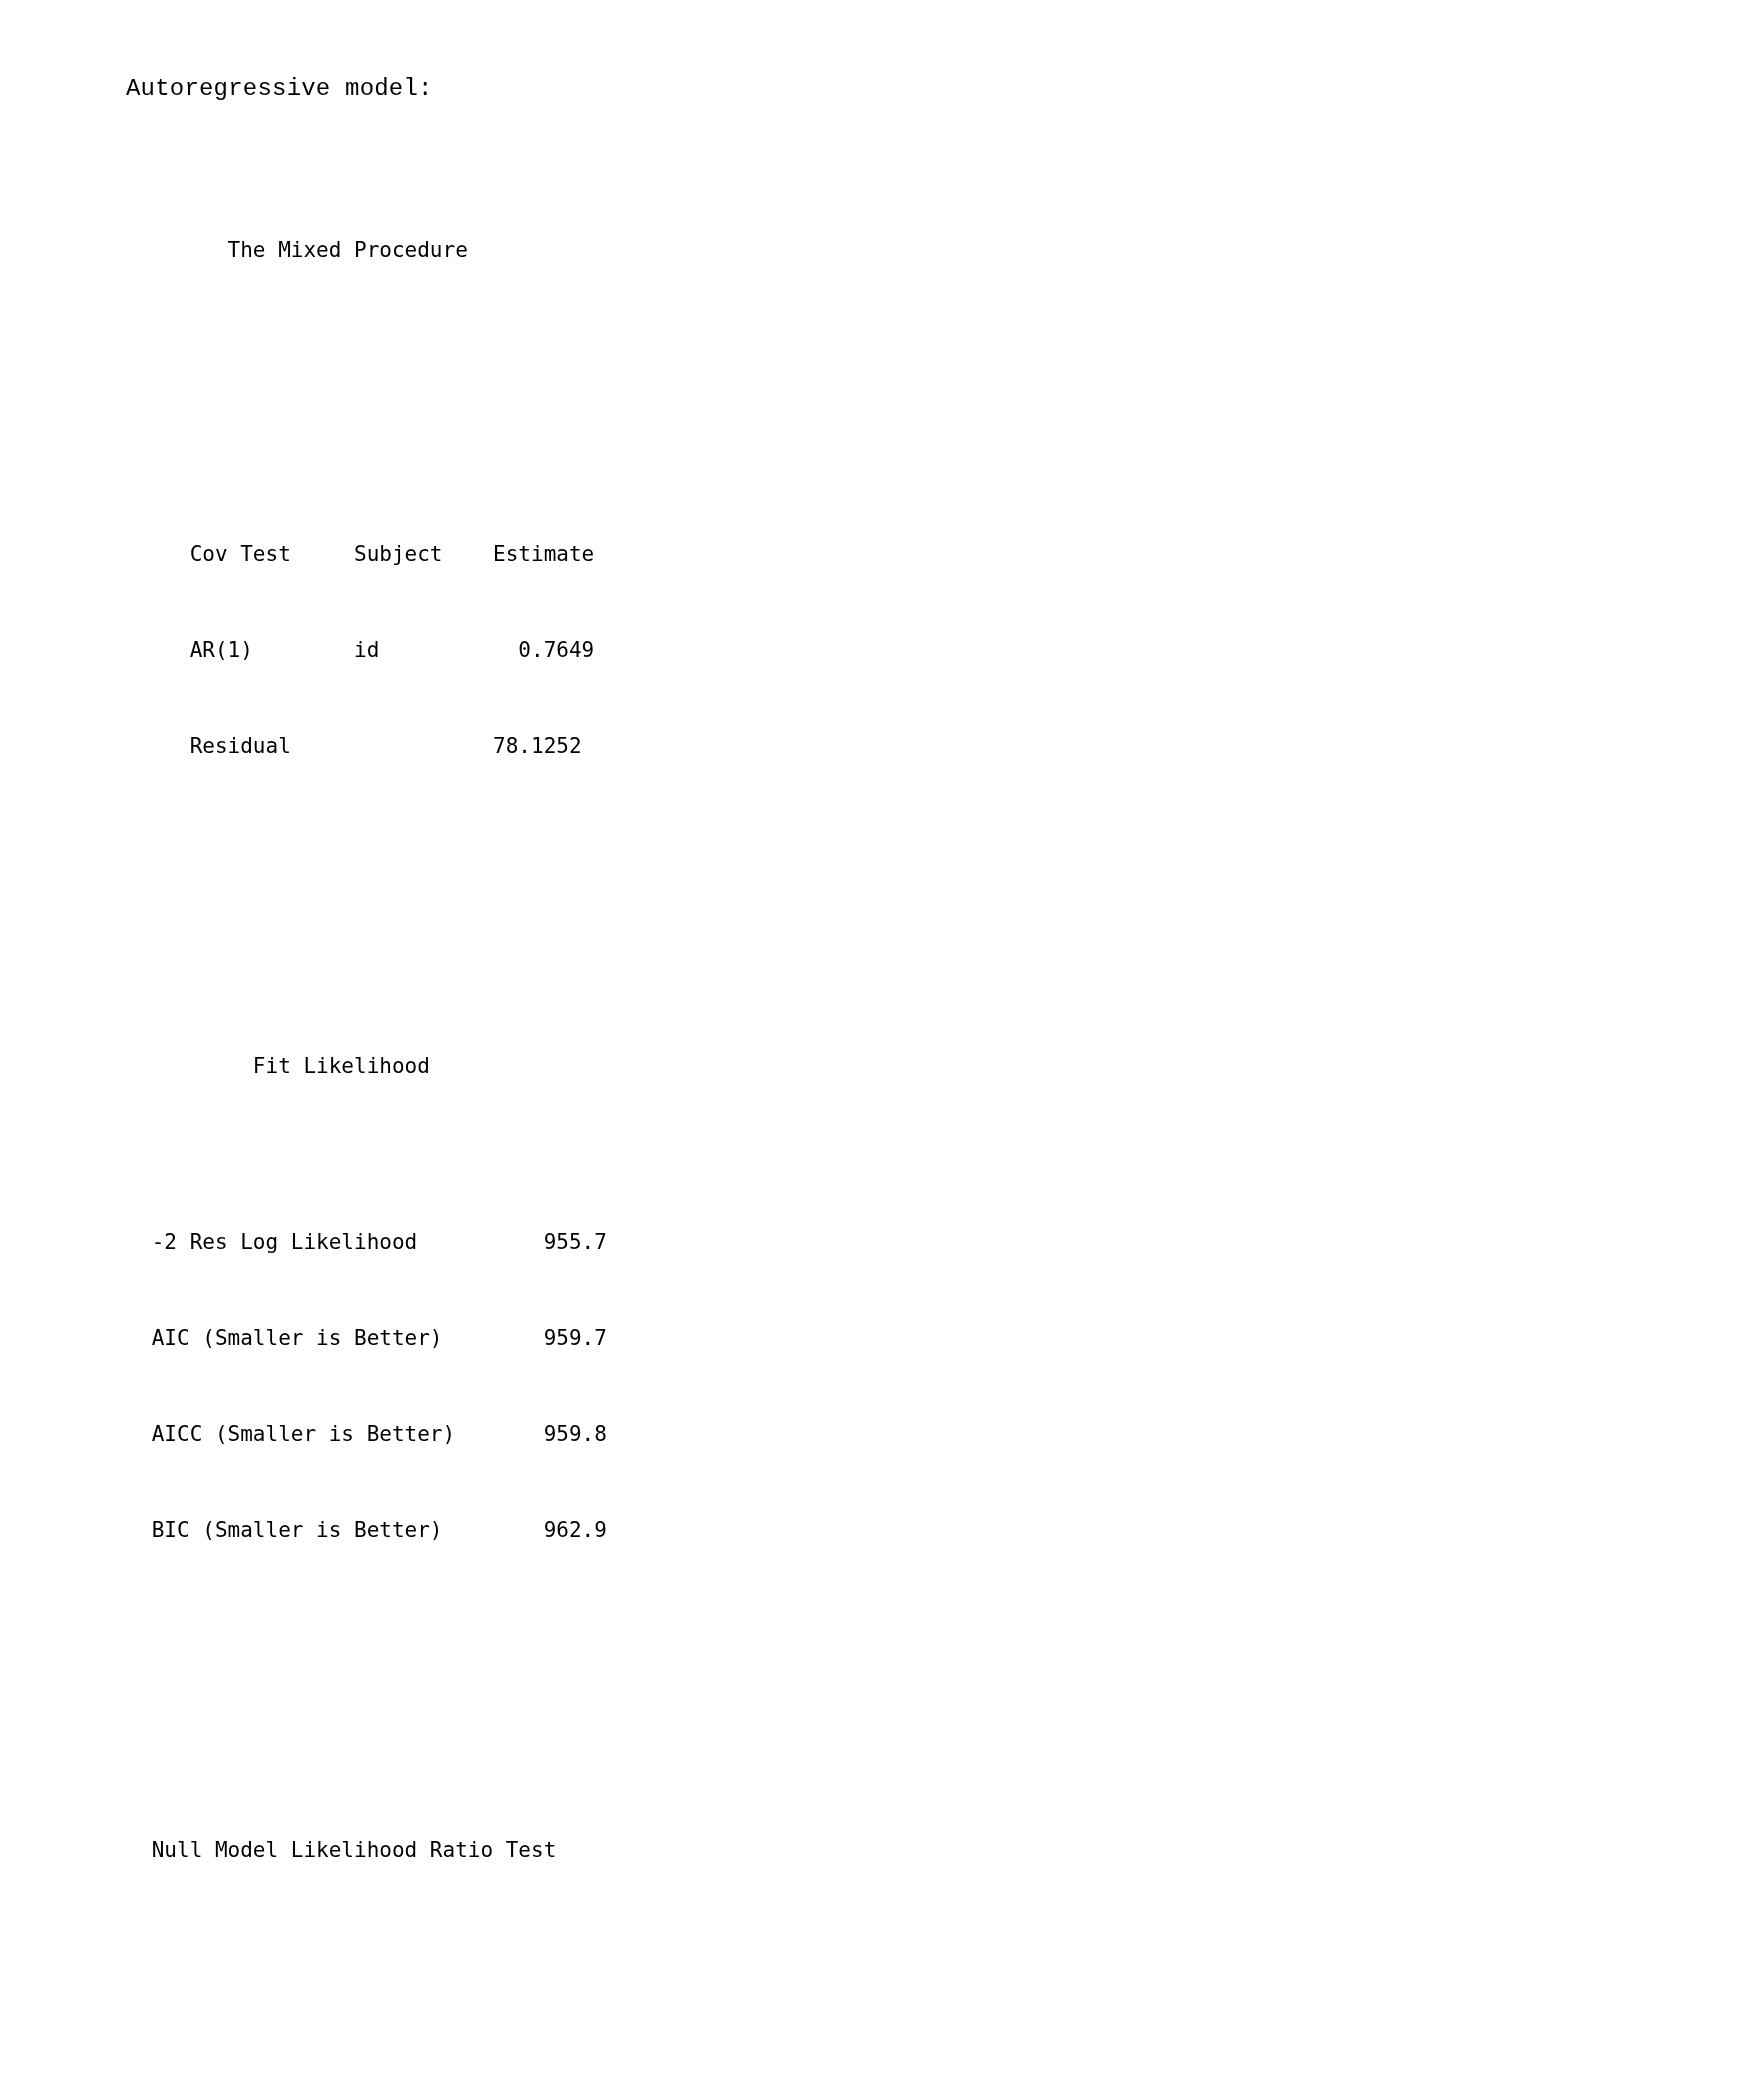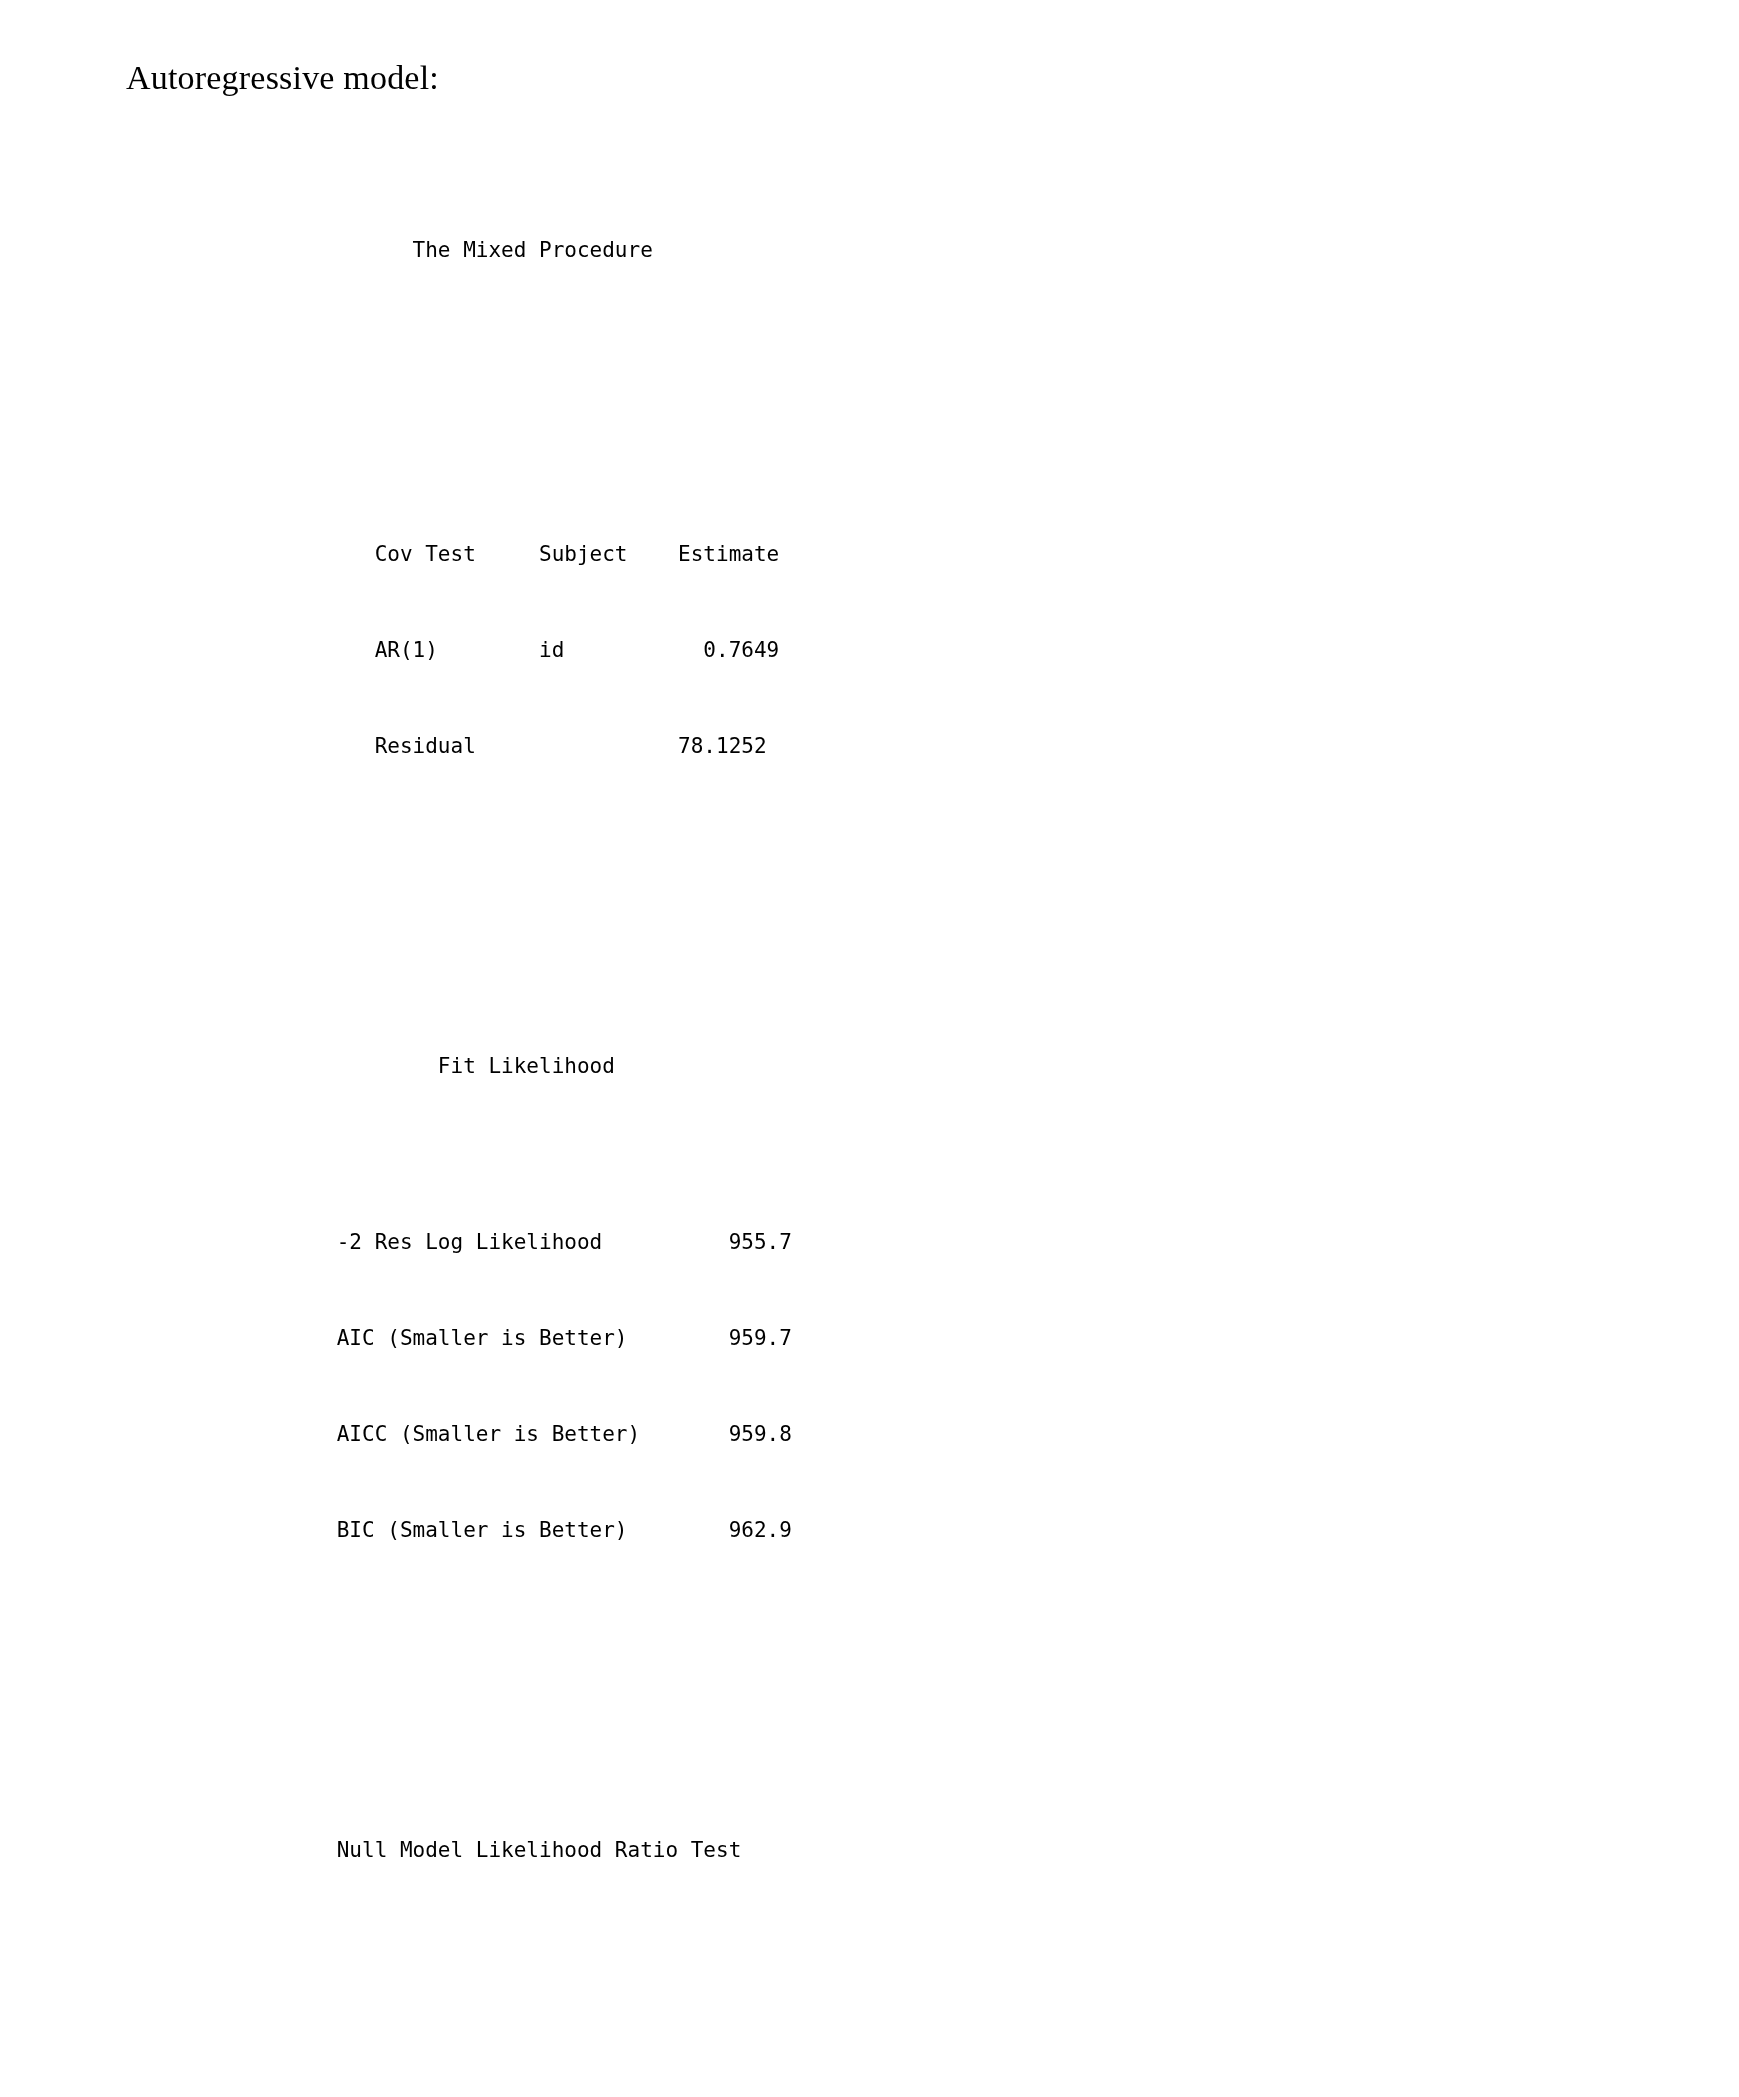--- a/index.html
+++ b/index.html
@@ -18,41 +18,40 @@
   .page {
     position: relative;
     width: 1740px;
     height: 2302px;
     box-sizing: border-box;
     padding: 0;
   }
   .doc-title {
     position: absolute;
     left: 126px;
-    top: 59px;
-    font-family: Liberation Serif, serif;
-    font-size: 34px;
+    top: 75px;
+    font-family: Liberation Mono, monospace;
+    font-size: 24px;
     letter-spacing: 0.2px;
     white-space: pre;
   }
   
   .mono-block {
     position: absolute;
     left: 0;
     top: 138px;
     width: 1740px;
     font-family: "DejaVu Sans Mono", monospace;
     font-size: 21px;
     line-height: 32px;
     white-space: pre;
   }
   .mono-line {
     display: block;
     white-space: pre;
-    padding-left: 185px;
   }
   .blank {
     display: block;
     height: 32px;
   }
   .half-blank {
     display: block;
     height: 16px;
   }
 </style>

